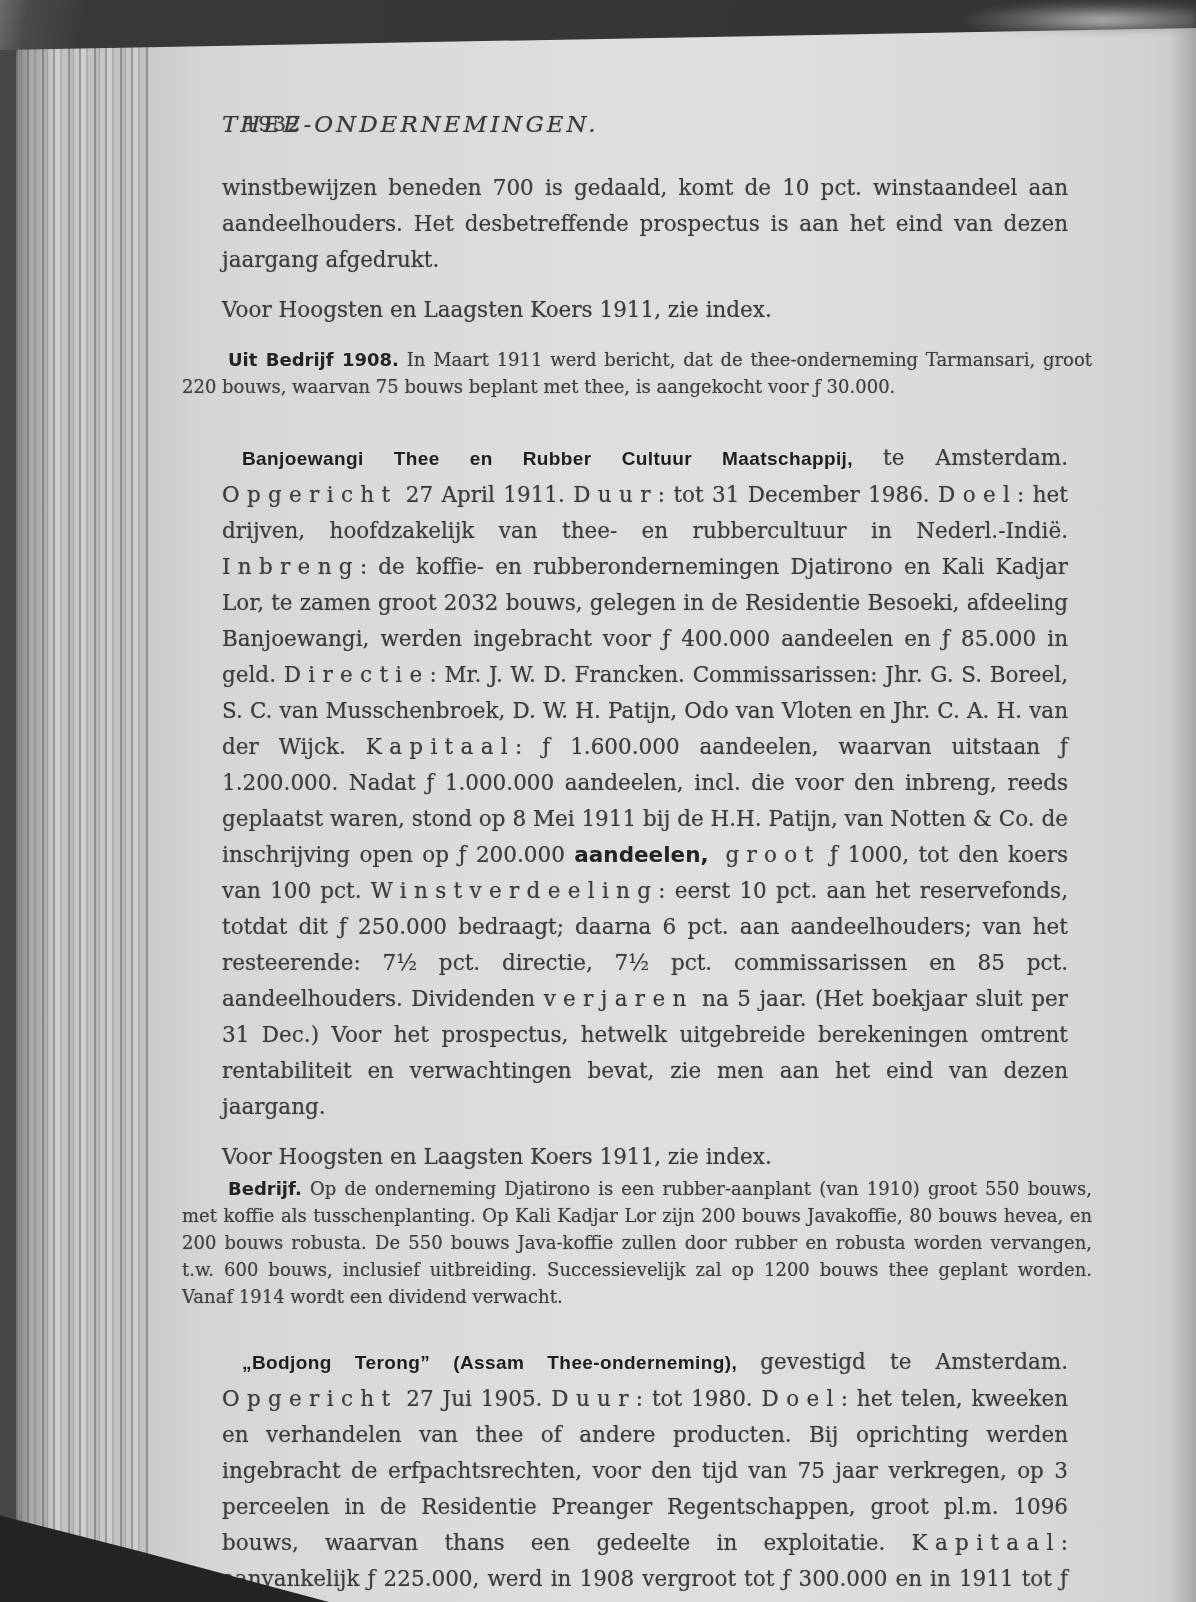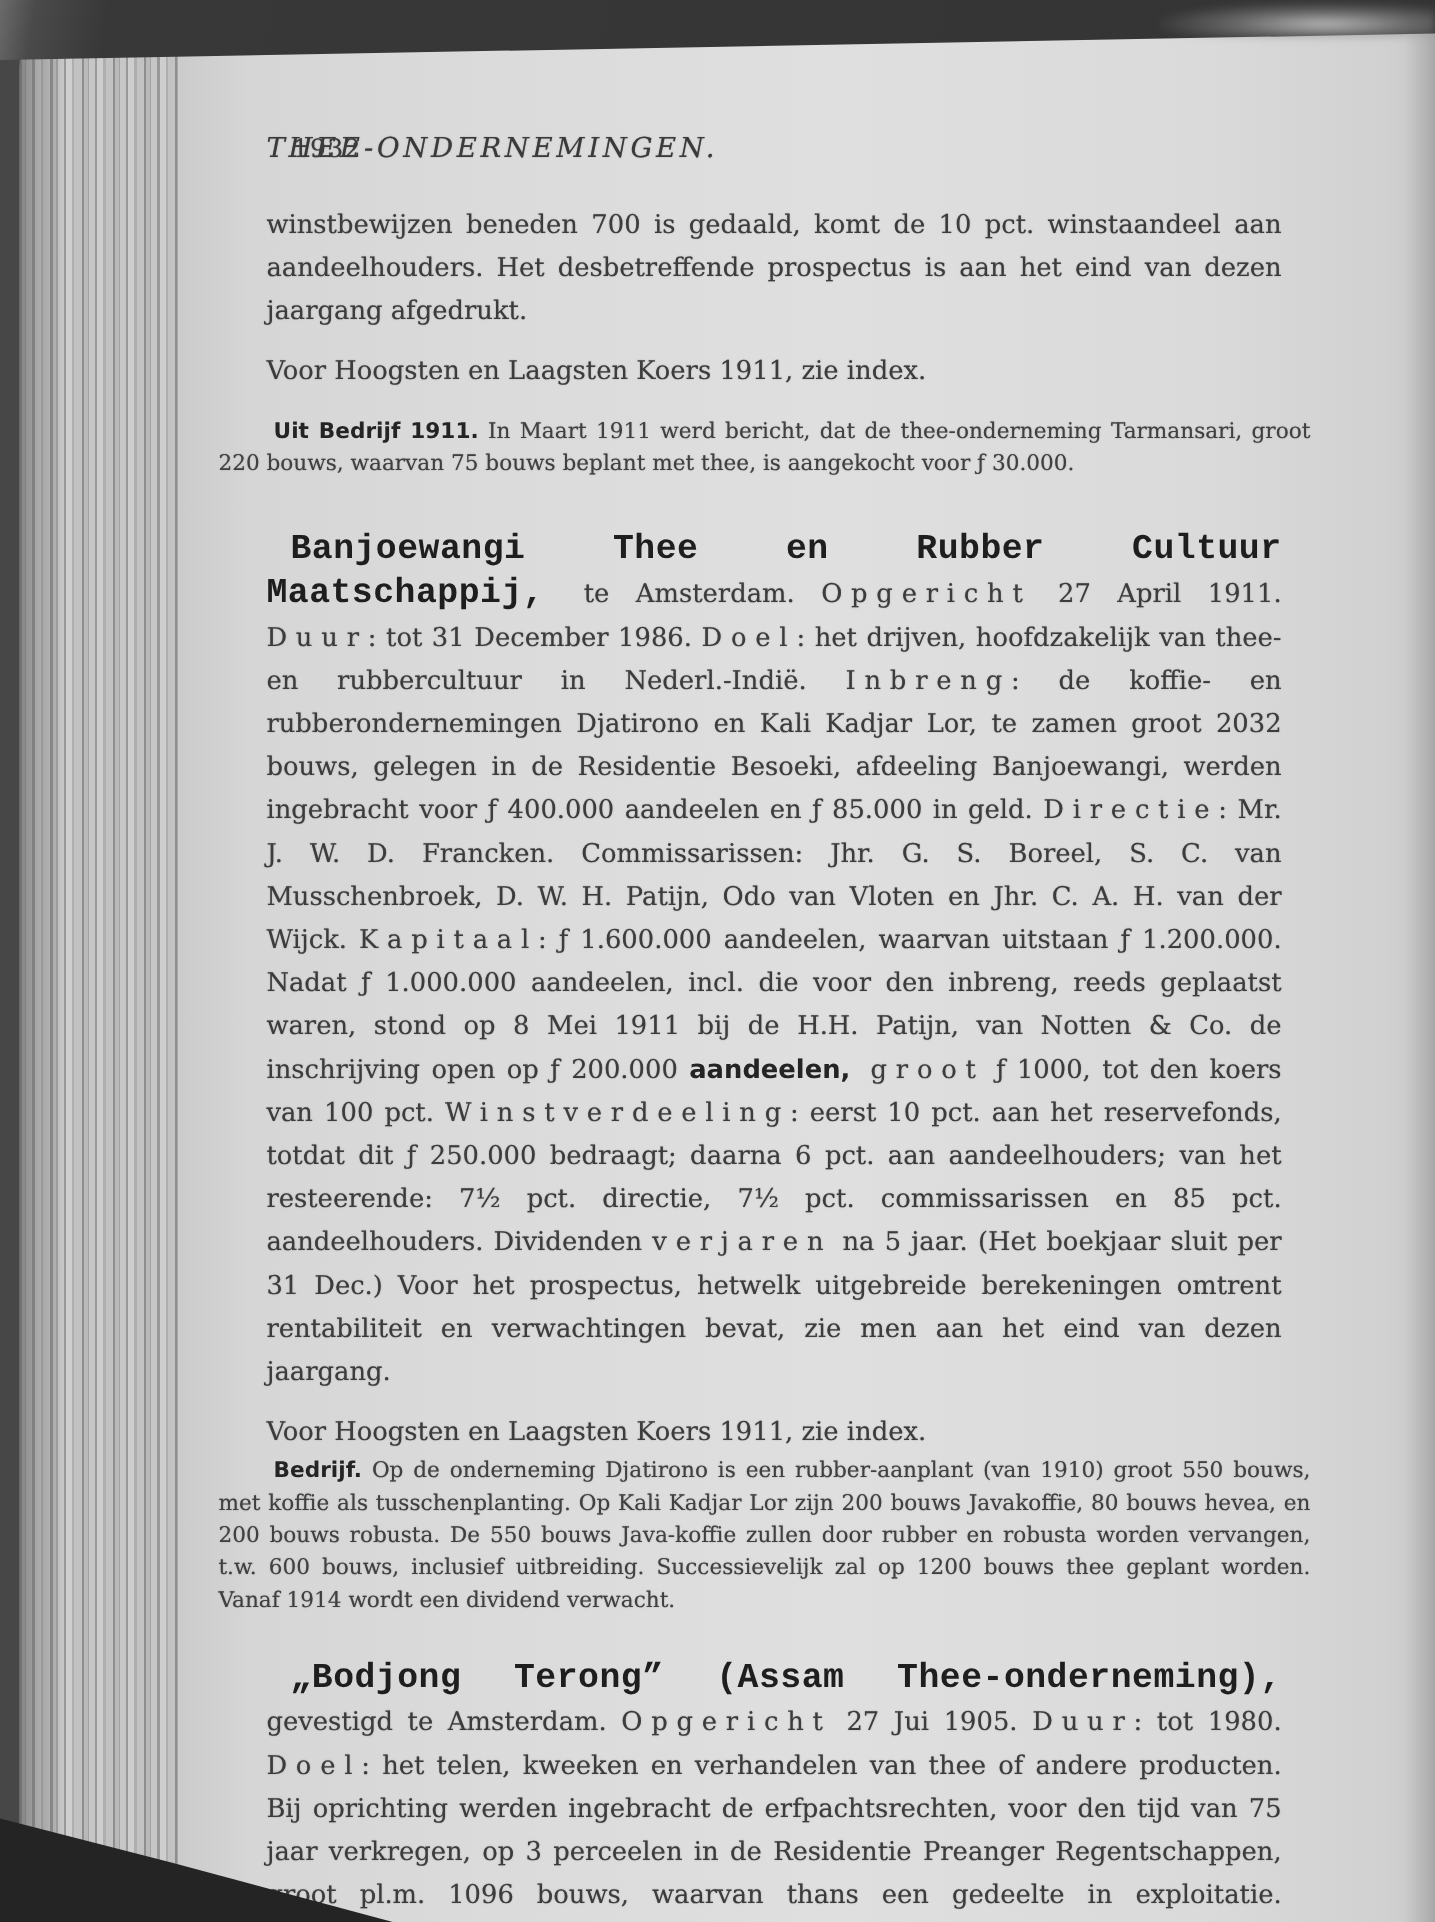--- a/index.html
+++ b/index.html
@@ -67,41 +67,41 @@
     font-size:18px;line-height:27px;
     margin-left:-40px;margin-right:-24px;text-indent:46px;
     color:#404040;
   }
   p.small.p1{margin-top:18px;}
   p.small.p2{}
   
   .seg-n{}
   .seg-sp{letter-spacing:.34em;}
   .seg-b{font-family:"DejaVu Sans","Liberation Sans",sans-serif;font-weight:bold;color:#242424;text-shadow:none;}
-  .seg-h{font-family:Liberation Mono, monospace;font-weight:bold;font-size:29px;color:#1e1e1e;text-shadow:none;letter-spacing:.4px;}
+  .seg-h{font-family:Liberation Sans, sans-serif;font-weight:bold;font-size:19px;color:#1e1e1e;text-shadow:none;letter-spacing:.4px;}
 </style>
 </head>
 <body>
 
 <div class="photo">
   <div class="page-edges"></div>
 
   <div class="page">
     <div class="content">
 
       <div class="running-header">
         <span class="pagenum">1932</span>
         <span class="book-title">THEE-ONDERNEMINGEN.</span>
       </div>
 
       <p class="body first"><span class="seg-n">winstbewijzen beneden 700 is gedaald, komt de 10 pct. winstaandeel aan aandeelhouders. Het desbetreffende prospectus is aan het eind van dezen jaargang afgedrukt.</span></p>
 
       <p class="center-line">Voor Hoogsten en Laagsten Koers 1911, zie index.</p>
 
-      <p class="small p1"><span class="seg-b">Uit Bedrijf 1911.</span><span class="seg-n"> In Maart 1911 werd bericht, dat de thee-onderneming Tarmansari, groot 220 bouws, waarvan 75 bouws beplant met thee, is aangekocht voor ƒ 30.000.</span></p>
+      <p class="small p1"><span class="seg-b">Uit Bedrijf 1908.</span><span class="seg-n"> In Maart 1911 werd bericht, dat de thee-onderneming Tarmansari, groot 220 bouws, waarvan 75 bouws beplant met thee, is aangekocht voor ƒ 30.000.</span></p>
 
       <p class="body section sec1"><span class="seg-h">Banjoewangi Thee en Rubber Cultuur Maatschappij, </span><span class="seg-n">te Amsterdam. </span><span class="seg-sp">Opgericht</span><span class="seg-n"> 27 April 1911. </span><span class="seg-sp">Duur</span><span class="seg-n">: tot 31 December 1986. </span><span class="seg-sp">Doel</span><span class="seg-n">: het drijven, hoofdzakelijk van thee- en rubbercultuur in Nederl.-Indië. </span><span class="seg-sp">Inbreng</span><span class="seg-n">: de koffie- en rubberondernemingen Djatirono en Kali Kadjar Lor, te zamen groot 2032 bouws, gelegen in de Residentie Besoeki, afdeeling Banjoewangi, werden ingebracht voor ƒ 400.000 aandeelen en ƒ 85.000 in geld. </span><span class="seg-sp">Directie</span><span class="seg-n">: Mr. J. W. D. Francken. Commissarissen: Jhr. G. S. Boreel, S. C. van Musschenbroek, D. W. H. Patijn, Odo van Vloten en Jhr. C. A. H. van der Wijck. </span><span class="seg-sp">Kapitaal</span><span class="seg-n">: ƒ 1.600.000 aandeelen, waarvan uitstaan ƒ 1.200.000. Nadat ƒ 1.000.000 aandeelen, incl. die voor den inbreng, reeds geplaatst waren, stond op 8 Mei 1911 bij de H.H. Patijn, van Notten &amp; Co. de inschrijving open op ƒ 200.000 </span><span class="seg-b">aandeelen,</span><span class="seg-sp"> groot</span><span class="seg-n"> ƒ 1000, tot den koers van 100 pct. </span><span class="seg-sp">Winstverdeeling</span><span class="seg-n">: eerst 10 pct. aan het reservefonds, totdat dit ƒ 250.000 bedraagt; daarna 6 pct. aan aandeelhouders; van het resteerende: 7½ pct. directie, 7½ pct. commissarissen en 85 pct. aandeelhouders. Dividenden </span><span class="seg-sp">verjaren</span><span class="seg-n"> na 5 jaar. (Het boekjaar sluit per 31 Dec.) Voor het prospectus, hetwelk uitgebreide berekeningen omtrent rentabiliteit en verwachtingen bevat, zie men aan het eind van dezen jaargang.</span></p>
 
       <p class="center-line">Voor Hoogsten en Laagsten Koers 1911, zie index.</p>
 
       <p class="small p2"><span class="seg-b">Bedrijf.</span><span class="seg-n"> Op de onderneming Djatirono is een rubber-aanplant (van 1910) groot 550 bouws, met koffie als tusschenplanting. Op Kali Kadjar Lor zijn 200 bouws Javakoffie, 80 bouws hevea, en 200 bouws robusta. De 550 bouws Java-koffie zullen door rubber en robusta worden vervangen, t.w. 600 bouws, inclusief uitbreiding. Successievelijk zal op 1200 bouws thee geplant worden. Vanaf 1914 wordt een dividend verwacht.</span></p>
 
       <p class="body section sec2"><span class="seg-h">„Bodjong Terong” (Assam Thee-onderneming), </span><span class="seg-n">gevestigd te Amsterdam. </span><span class="seg-sp">Opgericht</span><span class="seg-n"> 27 Jui 1905. </span><span class="seg-sp">Duur</span><span class="seg-n">: tot 1980. </span><span class="seg-sp">Doel</span><span class="seg-n">: het telen, kweeken en verhandelen van thee of andere producten. Bij oprichting werden ingebracht de erfpachtsrechten, voor den tijd van 75 jaar verkregen, op 3 perceelen in de Residentie Preanger Regentschappen, groot pl.m. 1096 bouws, waarvan thans een gedeelte in exploitatie. </span><span class="seg-sp">Kapitaal</span><span class="seg-n">: aanvankelijk ƒ 225.000, werd in 1908 vergroot tot ƒ 300.000 en in 1911 tot ƒ 600.000, geheel geplaatst. </span><span class="seg-sp">Directeuren</span><span class="seg-n">: C. N. Aberson, te Heemstede, en E. Baron van Heerdt tot Eversberg, te Bloemendaal. </span></p>
 
     </div>

